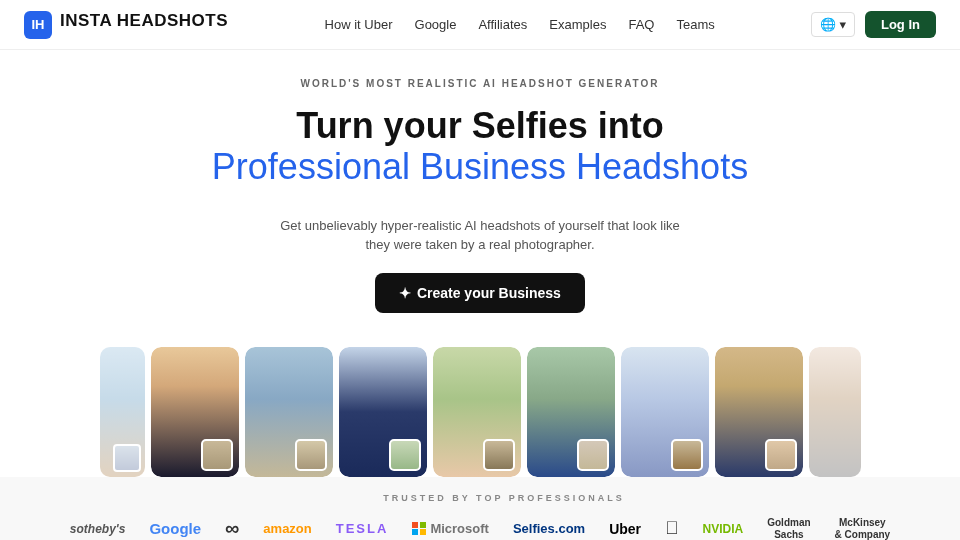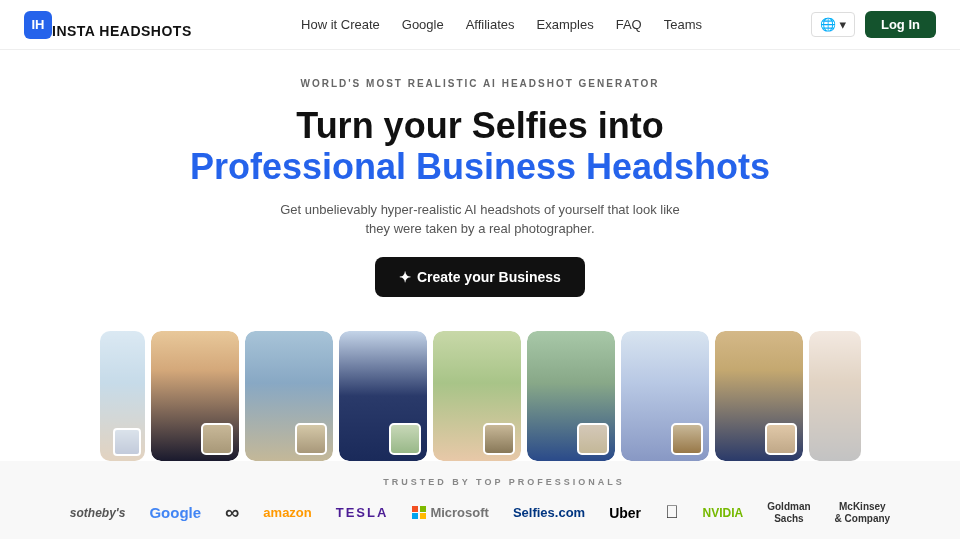--- a/index.html
+++ b/index.html
@@ -4,27 +4,27 @@
   <style>
     * { margin: 0; padding: 0; box-sizing: border-box; }
     body { font-family: -apple-system, BlinkMacSystemFont, 'Segoe UI', sans-serif; background: #fff; width: 960px; height: 540px; overflow: hidden; }
 
     
     .navbar {
       display: flex; align-items: center; justify-content: space-between;
       padding: 0 24px; height: 50px; border-bottom: 1px solid #eee;
       background: #fff;
     }
-    .nav-logo { display: flex; align-items: flex-end; }
+    .nav-logo { display: flex; align-items: flex-start; gap: 8px; }
     .nav-logo-icon {
       width: 28px; height: 28px; background: #2563eb; border-radius: 6px;
       display: flex; align-items: center; justify-content: center;
       color: #fff; font-size: 13px; font-weight: 700;
     }
-    .nav-logo-text { font-size: 14px; font-weight: 700; color: #111; letter-spacing: 0.5px; }
+    .nav-logo-text { font-size: 17px; font-weight: 700; color: #111; letter-spacing: 0.5px; }
     .nav-links { display: flex; align-items: center; gap: 22px; }
     .nav-link { font-size: 13px; color: #333; text-decoration: none; cursor: pointer; }
     .nav-right { display: flex; align-items: center; gap: 10px; }
     .nav-globe {
       display: flex; align-items: center; gap: 3px; font-size: 13px; color: #333;
       border: 1px solid #ddd; border-radius: 4px; padding: 4px 8px; cursor: pointer;
     }
     .nav-login {
       background: #14532d; color: #fff; border: none; border-radius: 6px;
       padding: 6px 16px; font-size: 13px; font-weight: 600; cursor: pointer;
@@ -32,21 +32,21 @@
 
     
     .hero {
       text-align: center; padding: 28px 20px 16px; background: #fff;
     }
     .hero-label {
       font-size: 10px; letter-spacing: 2px; color: #666; font-weight: 600;
       text-transform: uppercase; margin-bottom: 16px;
     }
     .hero-title-line1 { font-size: 36px; font-weight: 700; color: #111; line-height: 1.15; }
-    .hero-title-line2 { font-size: 36px; font-weight: 700; color: #2563eb; line-height: 1.15; margin-bottom: 12px; }
+    .hero-title-line2 { font-size: 36px; font-weight: 400; color: #2563eb; line-height: 1.15; margin-bottom: 28px; }
     .hero-subtitle { font-size: 13px; color: #555; max-width: 420px; margin: 0 auto 18px; line-height: 1.5; }
     .hero-cta {
       display: inline-flex; align-items: center; gap: 6px;
       background: #111; color: #fff; border: none; border-radius: 8px;
       padding: 12px 24px; font-size: 14px; font-weight: 600; cursor: pointer;
     }
     .hero-cta-icon { font-size: 14px; }
 
     
     .photos-strip {
@@ -95,21 +95,21 @@
       display: flex; align-items: center; justify-content: center;
       gap: 24px; flex-wrap: nowrap;
     }
     .logo-item {
       font-size: 13px; color: #444; font-weight: 600; white-space: nowrap;
       display: flex; align-items: center; gap: 4px;
     }
     .logo-item.google { font-size: 15px; color: #4285f4; font-weight: 700; }
     .logo-item.meta { font-size: 20px; color: #333; }
     .logo-item.amazon { font-size: 13px; color: #ff9900; font-weight: 700; }
-    .logo-item.tesla { font-size: 13px; color: #4c1d95; font-weight: 800; letter-spacing: 2px; }
+    .logo-item.tesla { font-size: 13px; color: #8b5cf6; font-weight: 800; letter-spacing: 2px; }
     .logo-item.microsoft { font-size: 13px; color: #737373; }
     .logo-item.booking { font-size: 13px; color: #003580; font-weight: 700; }
     .logo-item.uber { font-size: 14px; color: #000; font-weight: 700; }
     .logo-item.apple { font-size: 16px; color: #333; }
     .logo-item.nvidia { font-size: 12px; color: #76b900; font-weight: 700; }
     .logo-item.goldman { font-size: 10px; color: #333; font-weight: 700; text-align: center; line-height: 1.2; }
     .logo-item.mckinsey { font-size: 10px; color: #333; text-align: center; line-height: 1.2; }
     .logo-ms-squares { display: grid; grid-template-columns: 1fr 1fr; gap: 1px; width: 14px; height: 14px; }
     .ms-sq { width: 6px; height: 6px; }
     .ms-r { background: #f25022; } .ms-g { background: #7fba00; }
@@ -119,21 +119,21 @@
   </style>
 </head>
 <body>
 
 <nav class="navbar">
   <div class="nav-logo">
     <div class="nav-logo-icon">IH</div>
     <span class="nav-logo-text">INSTA HEADSHOTS</span>
   </div>
   <div class="nav-links">
-    <a class="nav-link">How it Create</a>
+    <a class="nav-link">How it Uber</a>
     <a class="nav-link">Google</a>
     <a class="nav-link">Affiliates</a>
     <a class="nav-link">Examples</a>
     <a class="nav-link">FAQ</a>
     <a class="nav-link">Teams</a>
   </div>
   <div class="nav-right">
     <div class="nav-globe">
       <span>🌐</span>
       <span>▾</span>

